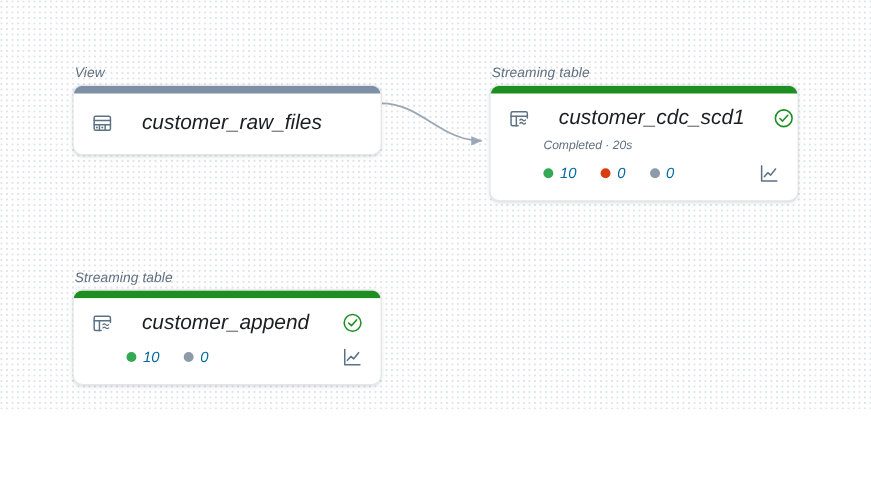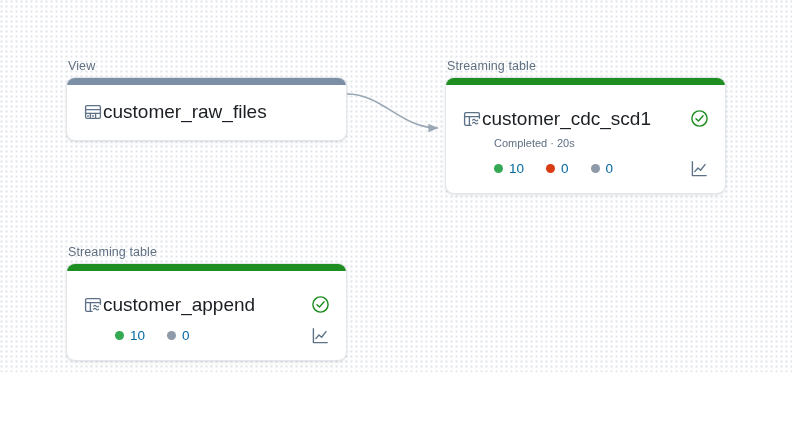--- a/index.html
+++ b/index.html
@@ -15,20 +15,21 @@
   }
 
   #canvas {
     position: relative;
     width: 792px;
     height: 372px;
     background-color: #ffffff;
     background-image: radial-gradient(circle at 1px 1px, #dfe3e8 0.9px, transparent 1px);
     background-size: 5px 5px;
     background-position: 0.5px 0.5px;
+    font-style: italic;
   }
 
   .edge-layer {
     position: absolute;
     left: 0;
     top: 0;
     width: 792px;
     height: 444px;
     pointer-events: none;
   }
@@ -50,28 +51,28 @@
     border: 1px solid #e3e6ea;
     border-radius: 9px;
     box-shadow: 0 1px 2px rgba(60,70,85,0.10), 0 2px 6px rgba(60,70,85,0.05);
     overflow: hidden;
   }
   .node-bar {
     height: 7px;
     width: 100%;
   }
   .node-body {
-    padding: 23px 16px 14px 16px;
+    padding: 12px 16px 14px 16px;
   }
 
   
   .title-row {
     display: flex;
     align-items: center;
-    gap: 0;
+    gap: 26px;
   }
   .type-icon {
     flex: 0 0 auto;
     width: 20px;
     height: 20px;
     display: block;
     color: #5d7186;
   }
   .node-title {
     font-size: 19px;

